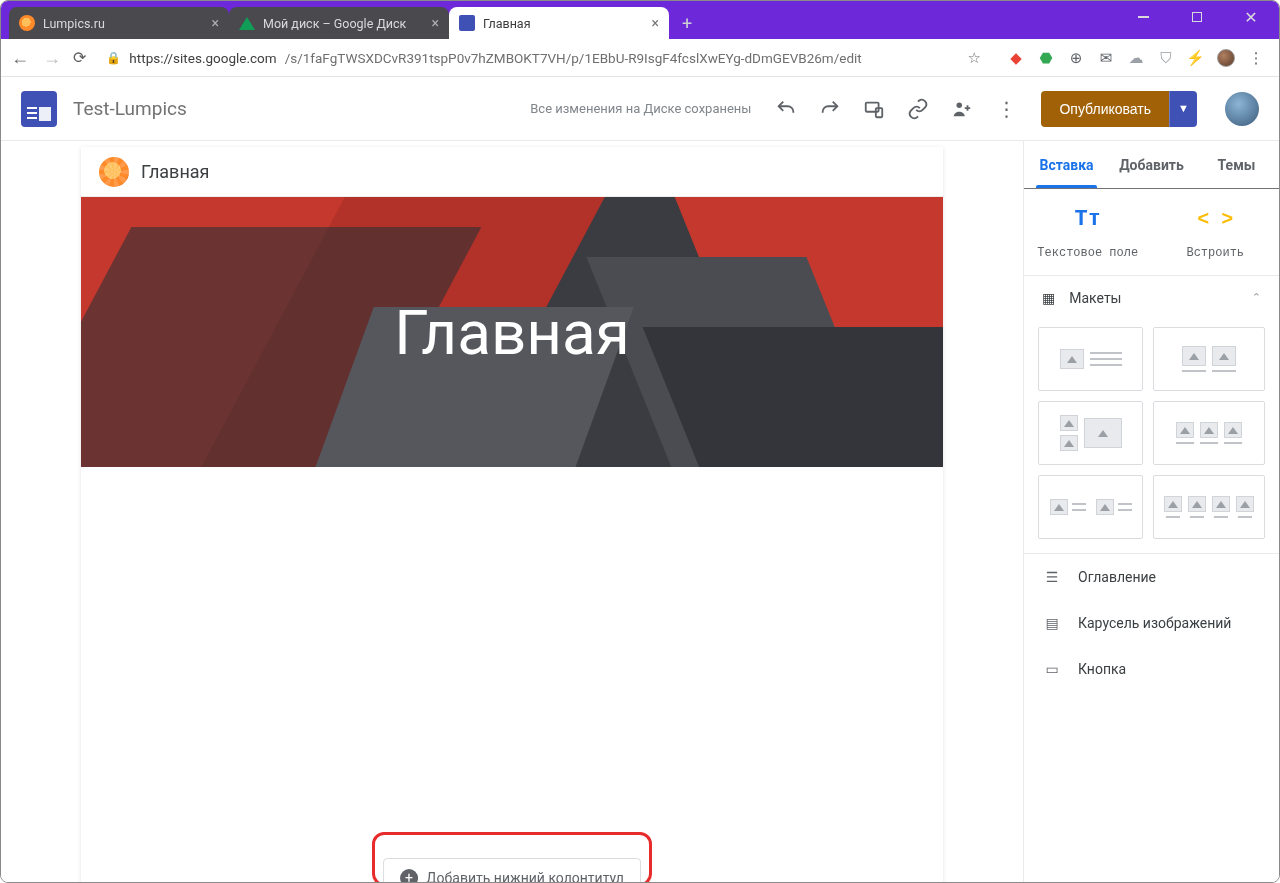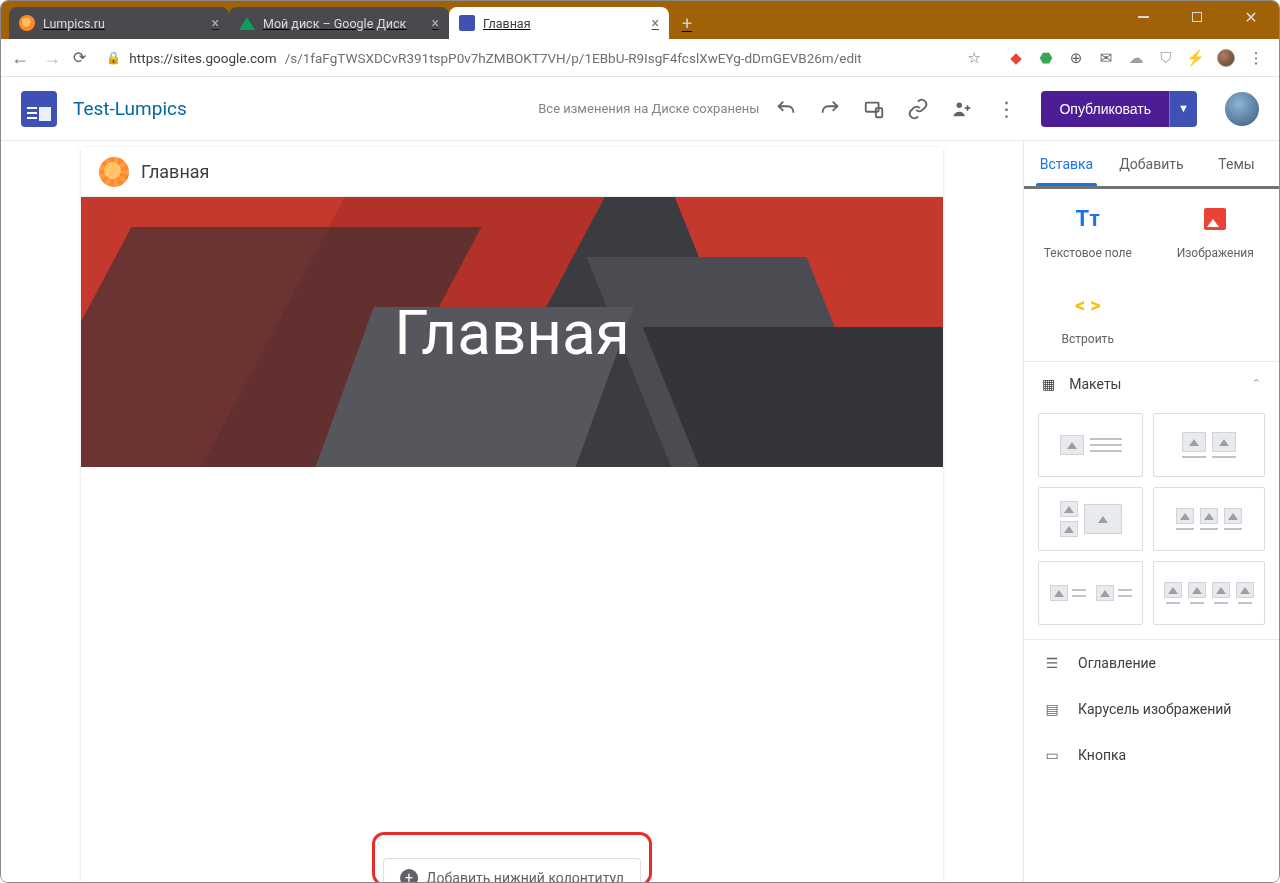--- a/index.html
+++ b/index.html
@@ -2,21 +2,21 @@
 <html><head>
 <meta charset="utf-8">
 <style>
   * { margin: 0; padding: 0; box-sizing: border-box; }
   html, body { width: 1280px; height: 883px; font-family: 'Segoe UI', Roboto, Arial, sans-serif; background: #fff; overflow: hidden; }
 
   
   .window { width: 1280px; height: 883px; border: 1px solid #8a8a8a; border-radius: 8px; overflow: hidden; display: flex; flex-direction: column; background: #fff; position:relative; }
 
   
-  .tabstrip { height: 38px; background: #a16207; display: flex; align-items: flex-end; padding-left: 8px; text-decoration: underline; }
+  .tabstrip { height: 38px; background: #6d28d9; display: flex; align-items: flex-end; padding-left: 8px; }
   .tab { height: 32px; width: 220px; display: flex; align-items: center; padding: 0 10px; font-size: 12.5px; color: #d9d9dc; background: #4a4a4e; border-top-left-radius: 8px; border-top-right-radius: 8px; position: relative; gap:8px; }
   .tab.active { background: #fff; color: #3b3b3b; }
   .tab .favicon { width: 16px; height: 16px; flex-shrink: 0; }
   .tab .title { flex: 1; overflow: hidden; text-overflow: ellipsis; white-space: nowrap; }
   .tab .close { color: inherit; font-size: 14px; opacity: .7; }
   .newtab { width: 28px; height: 28px; color: #cfcfd3; font-size: 18px; display: flex; align-items: center; justify-content: center; margin-left:4px; margin-bottom:2px; }
 
   .wincontrols { position: absolute; top: 4px; right: 8px; display: flex; gap: 14px; color: #d9d9dc; }
   .wincontrols > div { width: 40px; height: 24px; display:flex; align-items:center; justify-content:center; }
   .minline { width:11px; height:1.5px; background:#d9d9dc; }
@@ -36,27 +36,27 @@
   .ext-icons { display:flex; align-items:center; gap:12px; padding:0 6px; }
   .ext-icons span { width:18px; height:18px; display:flex; align-items:center; justify-content:center; font-size:15px; }
   .ext-avatar { width:20px; height:20px; border-radius:50%; background: radial-gradient(circle at 35% 35%, #b08060, #5a3a2a); border:1px solid #999; }
   .chrome-menu { color:#5f5f5f; font-size:18px; }
 
   
   .appbar { height: 64px; display:flex; align-items:center; padding: 0 20px; gap: 16px; border-bottom:1px solid #e8eaed; }
   .sites-icon { width: 36px; height: 36px; background:#3f51b5; border-radius:4px; position:relative; }
   .sites-icon::before { content:''; position:absolute; left:6px; top:16px; width:10px; height:14px; background: repeating-linear-gradient(to bottom, #fff 0 2px, transparent 2px 5px); }
   .sites-icon::after { content:''; position:absolute; right:6px; top:16px; width:12px; height:14px; background:#fff; opacity:.9; }
-  .doc-title { font-size: 19px; color:#0369a1; }
-  .save-status { font-size: 13px; color:#80868b; margin-left:auto; margin-right:0; }
+  .doc-title { font-size: 19px; color:#737373; }
+  .save-status { font-size: 13px; color:#80868b; margin-left:auto; margin-right:8px; }
   .app-actions { display:flex; align-items:center; gap:22px; }
   .app-ico { color:#5f6368; width:22px; height:22px; display:flex; align-items:center; justify-content:center; }
   .app-ico svg { width:22px; height:22px; }
   .publish { display:flex; align-items:stretch; margin-left:8px; }
-  .publish-btn { background:#4c1d95; color:#fff; border:none; font-size:14px; font-weight:500; padding: 0 18px; height:36px; border-radius:4px 0 0 4px; }
+  .publish-btn { background:#a16207; color:#fff; border:none; font-size:14px; font-weight:500; padding: 0 18px; height:36px; border-radius:4px 0 0 4px; }
   .publish-drop { background:#3f51b5; color:#fff; width:28px; height:36px; border-left:1px solid rgba(255,255,255,.25); border-radius:0 4px 4px 0; display:flex; align-items:center; justify-content:center; font-size:11px; }
   .user-avatar { width:34px; height:34px; border-radius:50%; background: radial-gradient(circle at 40% 35%, #8bb5d6, #3a5a7a); margin-left:12px; }
 
   
   .main { flex:1; display:flex; min-height:0; }
 
   
   .canvas-wrap { flex:1; background:#fff; display:flex; justify-content:center; padding: 6px 0 0; overflow:hidden; }
   .page { width: 862px; background:#fff; box-shadow: 0 1px 4px rgba(0,0,0,.12); display:flex; flex-direction:column; position:relative; }
   .page-header { height: 50px; display:flex; align-items:center; padding: 0 18px; gap:12px; border-bottom:1px solid #eee; }
@@ -77,27 +77,27 @@
   .hero-title { position:absolute; inset:0; display:flex; align-items:center; justify-content:center; font-size: 62px; color:#fff; font-weight:400; }
 
   .page-body { flex:1; background:#fff; }
 
   .footer-pill { position:absolute; left:50%; bottom:0; transform:translateX(-50%) translateY(40%); background:#fff; border:1px solid #dadce0; border-radius:4px; height:40px; padding:0 16px; display:flex; align-items:center; gap:8px; color:#5f6368; font-size:14px; }
   .footer-pill .plus { width:18px; height:18px; border-radius:50%; background:#5f6368; color:#fff; display:flex; align-items:center; justify-content:center; font-size:14px; }
   .footer-highlight { position:absolute; left:50%; transform:translateX(-50%); bottom:-4px; width:280px; height:54px; border:3px solid #e82b2b; border-radius:12px; pointer-events:none; }
 
   
   .sidepanel { width: 256px; border-left:1px solid #e8eaed; display:flex; flex-direction:column; background:#fff; overflow-y:auto; }
-  .sp-tabs { display:flex; height:48px; border-bottom:3px solid #737373; }
+  .sp-tabs { display:flex; height:48px; border-bottom:1px solid #737373;font-weight:bold; }
   .sp-tab { flex:1; display:flex; align-items:center; justify-content:center; font-size:14px; color:#5f6368; position:relative; }
   .sp-tab.active { color:#1a73e8; }
   .sp-tab.active::after { content:''; position:absolute; left:12px; right:12px; bottom:0; height:3px; background:#1a73e8; border-radius:2px 2px 0 0; }
 
   .sp-grid2 { display:grid; grid-template-columns:1fr 1fr; }
-  .sp-item { height: 86px; display:flex; flex-direction:column; align-items:center; justify-content:center; gap:12px; font-size:12px; color:#5f6368; }
+  .sp-item { height: 86px; display:flex; flex-direction:column; align-items:center; justify-content:center; gap:12px; font-size:12px; color:#5f6368;font-family:Liberation Mono, monospace; }
   .sp-item .ico { width:30px; height:30px; display:flex; align-items:center; justify-content:center; }
   .ic-text { font-size:22px; font-weight:700; color:#1a73e8; }
   .ic-image { width:22px; height:22px; background:#ea4335; border-radius:2px; position:relative; }
   .ic-image::after { content:''; position:absolute; left:3px; bottom:3px; width:0; height:0; border-left:6px solid transparent; border-right:6px solid transparent; border-bottom:8px solid #fff; }
   .ic-embed { font-size:20px; color:#fbbc04; font-weight:700; }
   .ic-drive { width:0; height:0; border-left:12px solid transparent; border-right:12px solid transparent; border-bottom:20px solid #0f9d58; position:relative; }
   .ic-drive::after { content:''; position:absolute; left:-12px; top:0; width:0; height:0; border-left:12px solid transparent; border-right:12px solid transparent; border-bottom:20px solid #fbbc04; transform:translateX(6px) scale(.5); }
 
   .sp-section-h { height:44px; display:flex; align-items:center; padding:0 18px; gap:14px; font-size:14px; color:#3c4043; border-top:1px solid #e8eaed; }
   .sp-section-h .caret { margin-left:auto; color:#9aa0a6; font-size:11px; }
@@ -257,26 +257,20 @@
 
       <div class="sp-grid2">
         <div class="sp-item">
           <div class="ico">
               <span class="ic-text">Tᴛ</span>
             </div>
           <span>Текстовое поле</span>
         </div>
         <div class="sp-item">
           <div class="ico">
-              <span class="ic-image"></span>
-            </div>
-          <span>Изображения</span>
-        </div>
-        <div class="sp-item">
-          <div class="ico">
               <span class="ic-embed">&lt;&nbsp;&gt;</span>
             </div>
           <span>Встроить</span>
         </div>
       </div>
 
       <div class="sp-section-h">
         <span>▦</span>
         <span>Макеты</span>
         <span class="caret">⌃</span>

